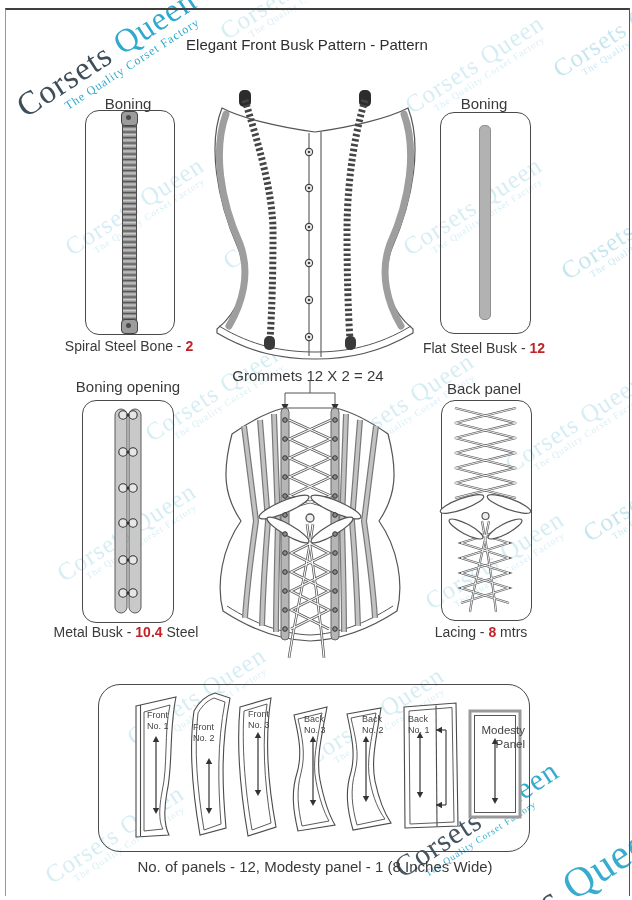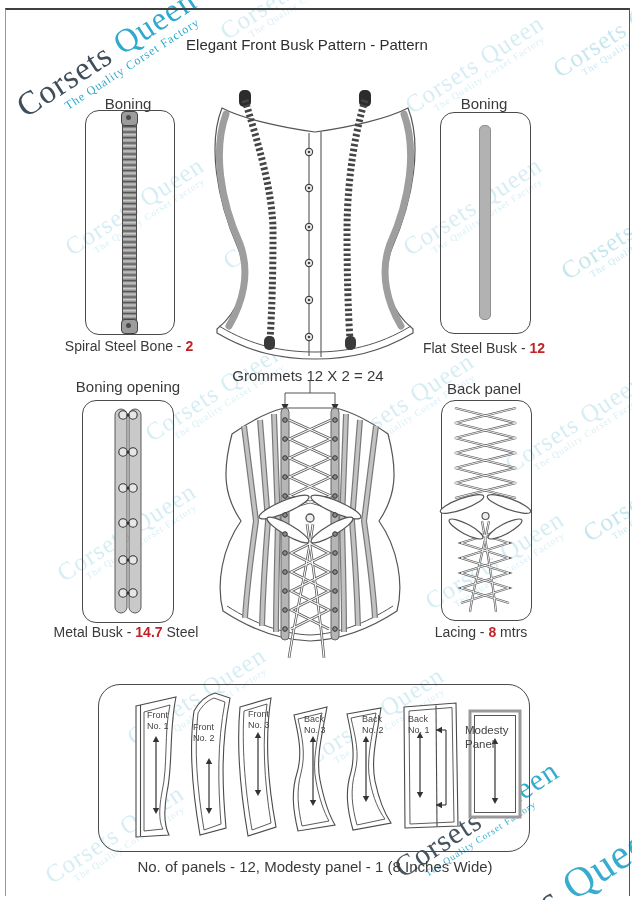--- a/index.html
+++ b/index.html
@@ -8,21 +8,21 @@
   .frame{position:absolute;left:5px;top:8px;right:2px;height:886px;
          border-top:2px solid #3f3f3f;border-left:1px solid #999;border-right:1px solid #555;
          pointer-events:none;}
   
   .ctr{position:absolute;transform:translateX(-50%);white-space:nowrap;}
   .title{font-size:15px;color:#2e2e2e;}
   .lbl{font-size:15px;color:#3a3a3a;}
   .cap{font-size:14px;color:#3a3a3a;text-align:center;}
   .red{color:#c22127;font-weight:bold;}
   .plbl{position:absolute;font-size:9px;line-height:1.2;color:#444;}
-  .plbl.big{font-size:11.5px;text-align:left;}
+  .plbl.big{font-size:11.5px;text-align:right;}
   
   .box{position:absolute;border:1.2px solid #4a4a4a;border-radius:14px;}
   
   .spiral-coil{position:absolute;left:122px;top:117px;width:13px;height:208px;
     background:repeating-linear-gradient(180deg,#c9c9c9 0px,#8f8f8f 2px,#575757 3px,#c9c9c9 5.5px);
     border:1px solid #4a4a4a;border-radius:6px;}
   .coil-cap{position:absolute;width:15px;height:13px;background:#9c9c9c;border:1px solid #444;
     border-radius:4px;}
   .coil-cap::after{content:"";position:absolute;left:4px;top:3px;width:5px;height:5px;
     background:#4a4a4a;border-radius:50%;}
@@ -143,21 +143,21 @@
   <div class="ctr lbl" style="left:484px;top:95px">Boning</div>
 
   <div class="ctr cap" style="left:129px;top:338px"><span>Spiral Steel Bone - </span><span class="red">2</span></div>
   <div class="ctr cap" style="left:484px;top:340px"><span>Flat Steel Busk - </span><span class="red">12</span></div>
 
   <div class="ctr lbl" style="left:308px;top:367px">Grommets 12 X 2 = 24</div>
 
   <div class="ctr lbl" style="left:128px;top:378px">Boning opening</div>
   <div class="ctr lbl" style="left:484px;top:380px">Back panel</div>
 
-  <div class="ctr cap" style="left:126px;top:624px"><span>Metal Busk - </span><span class="red">14.7</span><span> Steel</span></div>
+  <div class="ctr cap" style="left:126px;top:624px"><span>Metal Busk - </span><span class="red">10.4</span><span> Steel</span></div>
   <div class="ctr cap" style="left:481px;top:624px"><span>Lacing  - </span><span class="red">8</span><span> mtrs</span></div>
 
   <div class="ctr lbl" style="left:315px;top:858px">No. of panels - 12, Modesty panel - 1 (8 Inches Wide)</div>
 
   <div class="box" style="left:85px;top:110px;width:88px;height:223px"></div>
   <div class="spiral-coil"></div>
   <div class="coil-cap" style="left:121px;top:111px"></div>
   <div class="coil-cap" style="left:121px;top:319px"></div>
 
   <div class="box" style="left:440px;top:112px;width:89px;height:220px"></div>

